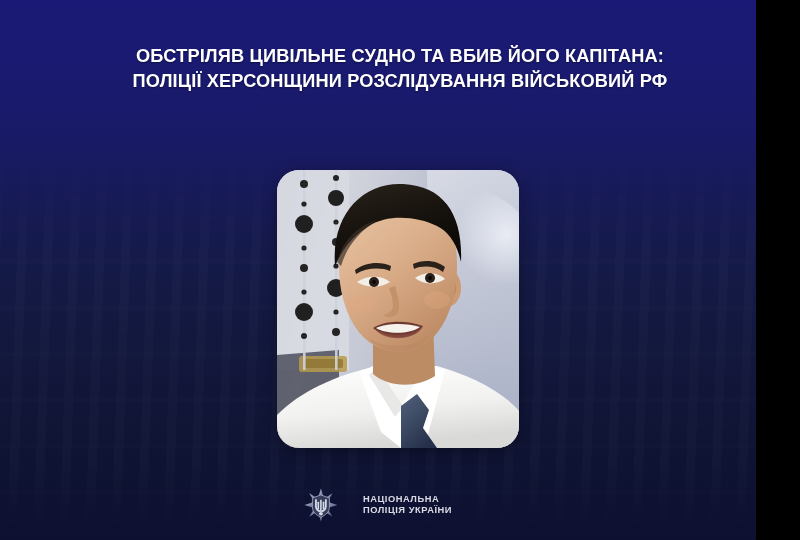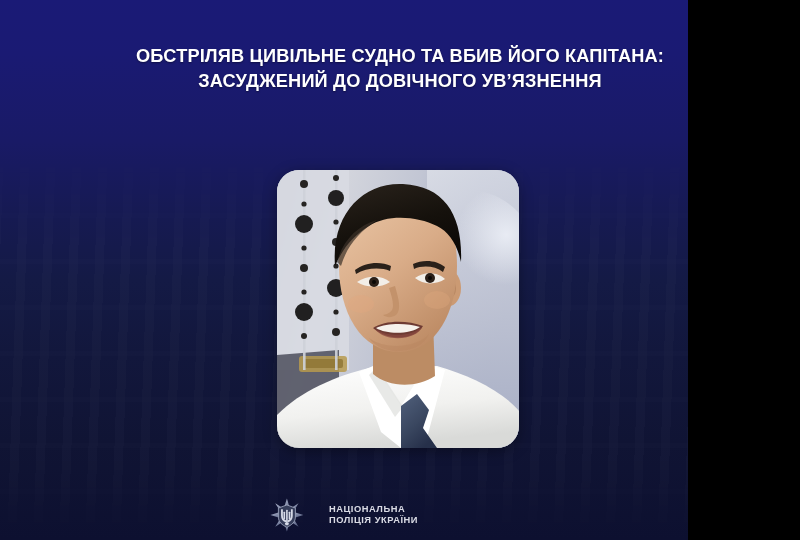--- a/index.html
+++ b/index.html
@@ -2,21 +2,21 @@
 <html><head>
 <meta charset="utf-8">
 <style>
   html, body {
     margin: 0;
     padding: 0;
     background: #000;
   }
   .banner {
     position: relative;
-    width: 688px;
+    width: 756px;
     height: 540px;
     overflow: hidden;
     background: linear-gradient(180deg,
         #1a1a76 0%,
         #1a1a73 10%,
         #191a66 26%,
         #161a52 40%,
         #141a45 52%,
         #12173c 66%,
         #101434 82%,
@@ -68,21 +68,21 @@
     overflow: hidden;
     box-shadow: 0 3px 14px rgba(0,0,0,0.35);
     background: #bfc2cc;
   }
   .portrait svg { display: block; width: 242px; height: 278px; }
 
   
   .logo {
     position: absolute;
     left: 50%;
-    bottom: 8px;
+    bottom: 18px;
     transform: translateX(-50%);
     display: flex;
     align-items: center;
     gap: 25px;
     opacity: 0.93;
   }
   .logo-badge { width: 34px; height: 34px; display: block; flex: 0 0 auto; }
   .logo-text {
     display: flex;
     flex-direction: column;
@@ -98,21 +98,21 @@
 </style>
 </head>
 <body>
 
 <div class="banner">
 
   <div class="bg-texture"></div>
 
   <div class="headline">
     <span class="hl-line">ОБСТРІЛЯВ ЦИВІЛЬНЕ СУДНО ТА ВБИВ ЙОГО КАПІТАНА:</span>
-    <span class="hl-line">ЗАСУДЖЕНИЙ ДО ДОВІЧНОГО УВ’ЯЗНЕННЯ</span>
+    <span class="hl-line">ПОЛІЦІЇ ХЕРСОНЩИНИ РОЗСЛІДУВАННЯ ВІЙСЬКОВИЙ РФ</span>
   </div>
 
   <div class="portrait">
     <svg viewBox="0 0 242 278" preserveAspectRatio="xMidYMid slice">
       <defs>
         <linearGradient id="bgWall" x1="0" y1="0" x2="1" y2="0.3">
           <stop offset="0" stop-color="#b9bcc8"></stop>
           <stop offset="0.28" stop-color="#d2d4dc"></stop>
           <stop offset="0.55" stop-color="#c2c6d4"></stop>
           <stop offset="0.78" stop-color="#aab0c6"></stop>

